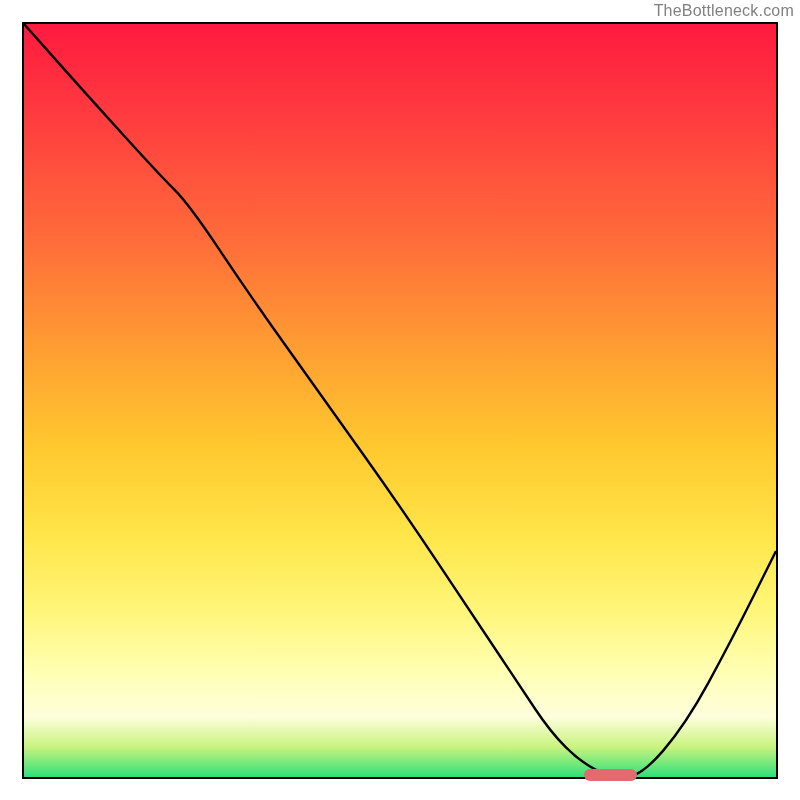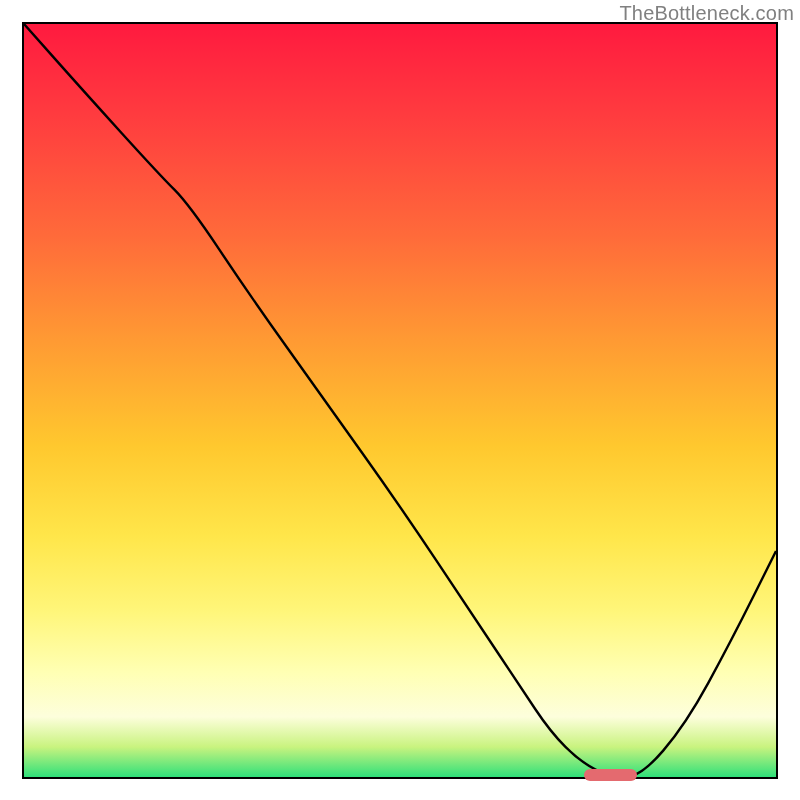--- a/index.html
+++ b/index.html
@@ -10,21 +10,21 @@
       #ff3b3f 12%,
       #ff6a3a 28%,
       #ff9a33 42%,
       #ffc82e 56%,
       #ffe64a 68%,
       #fff67a 78%,
       #ffffb3 86%,
       #fdfedc 92%,
       #c9f37f 96%,
       #2fe07a 100%);}
-  .watermark{position:absolute;right:6px;top:2px;font-size:20px;color:#808080;font-weight:400;letter-spacing:.2px}
+  .watermark{position:absolute;right:6px;top:2px;font-size:16px;color:#808080;font-weight:400;letter-spacing:.2px}
   svg.curve{position:absolute;left:0;top:0;width:100%;height:100%}
   .marker{position:absolute;width:52px;height:12px;border-radius:6px;background:#e46a6f}
 </style>
 </head>
 <body>
 
 <div class="watermark">TheBottleneck.com</div>
 
 <div class="frame">
   <div class="grad"></div>

